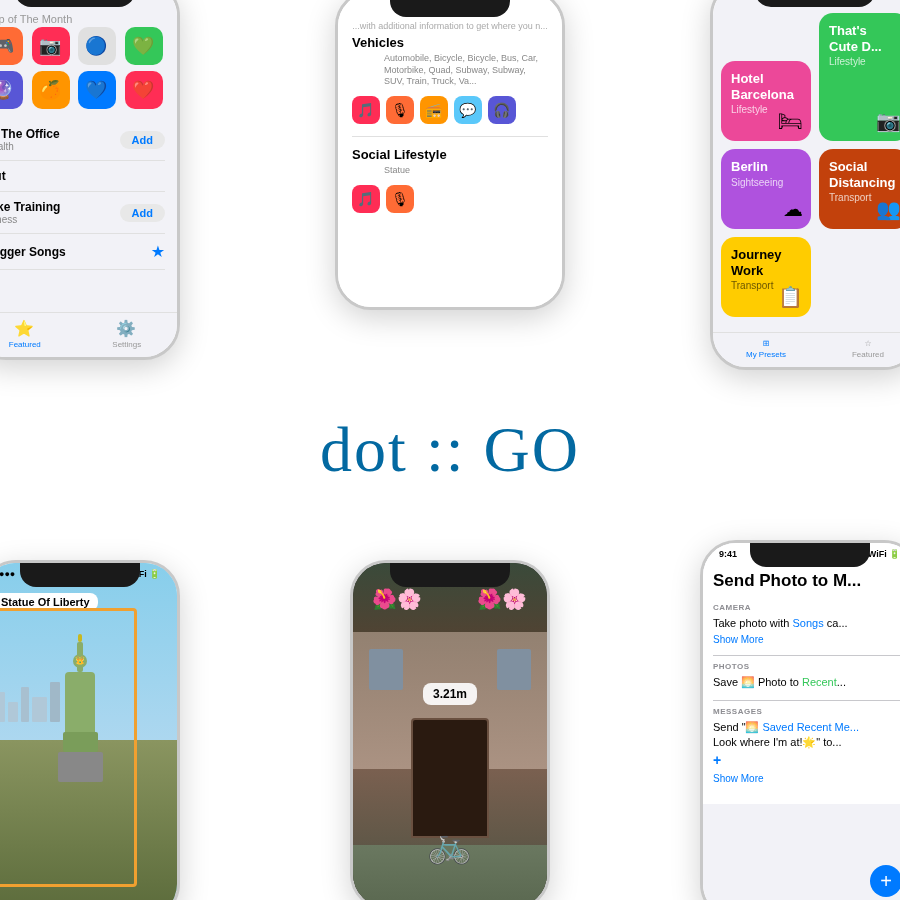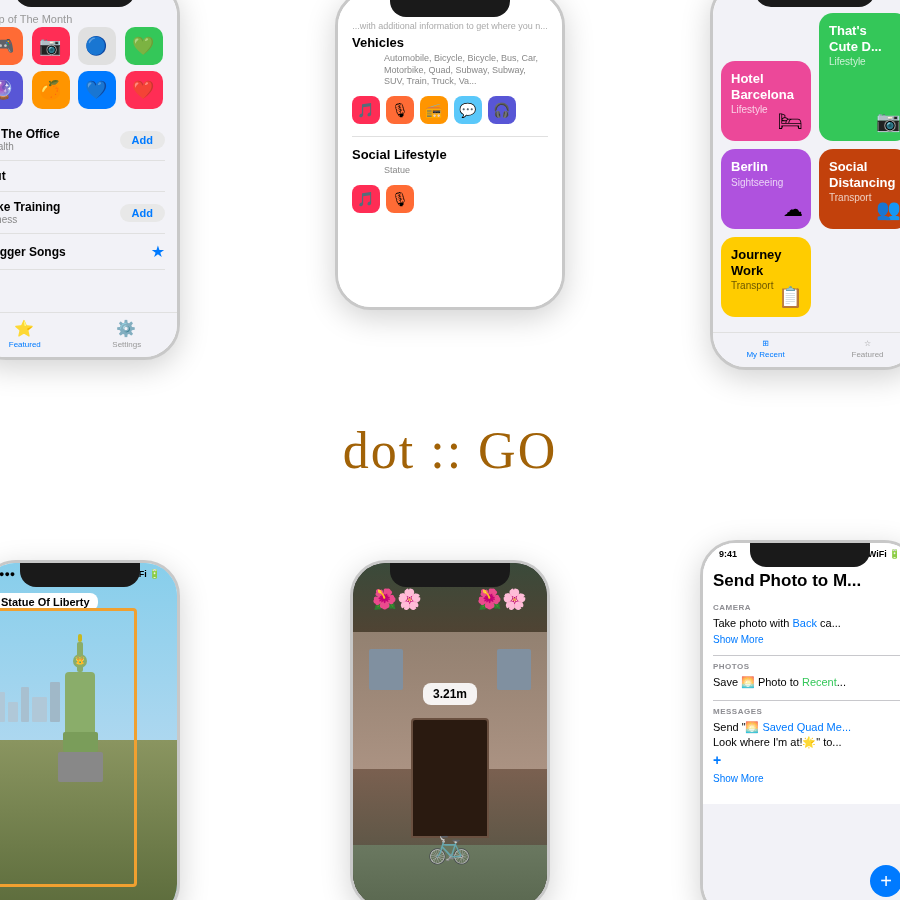--- a/index.html
+++ b/index.html
@@ -16,23 +16,23 @@
     .center-brand {
       position: absolute;
       top: 50%;
       left: 50%;
       transform: translate(-50%, -50%);
       text-align: center;
       z-index: 10;
       pointer-events: none;
     }
     .brand-text {
-      font-size: 52px;
+      font-size: 64px;
       font-weight: 400;
-      color: #a16207;
+      color: #0369a1;
       letter-spacing: 2px;
       font-family: Georgia, 'Times New Roman', serif;
     }
 
     
     .phone {
       position: absolute;
       background: #fff;
       border-radius: 36px;
       border: 3px solid #c8c8c8;
@@ -556,21 +556,21 @@
         <div class="shortcut-tile s-yellow">
           <div class="shortcut-tile-title" style="color:#000;">Journey<br>Work</div>
           <div class="shortcut-tile-sub" style="color:rgba(0,0,0,0.6);">Transport</div>
           <div class="shortcut-tile-icon">📋</div>
         </div>
       </div>
     </div>
     <div class="shortcuts-tabs">
       <div class="tab-item">
         <span>⊞</span>
-        <span>My Recent</span>
+        <span>My Presets</span>
       </div>
       <div class="tab-item inactive">
         <span>☆</span>
         <span>Featured</span>
       </div>
     </div>
   </div>
 </div>
 
 <div class="phone phone-bottom-left">
@@ -650,38 +650,38 @@
         <span>WiFi</span>
         <span>🔋</span>
       </div>
     </div>
     <div class="sendphoto-screen">
       <div class="sp-title">Send Photo to M...</div>
 
       <div class="sp-section">
         <div class="sp-section-label">CAMERA</div>
         <div class="sp-action">
-          Take photo with <span class="blue">Back</span> ca...
+          Take photo with <span class="blue">Songs</span> ca...
         </div>
         <div class="sp-show-more">Show More</div>
       </div>
       <div class="sp-divider"></div>
 
       <div class="sp-section">
         <div class="sp-section-label">PHOTOS</div>
         <div class="sp-action">
           Save <span>🌅</span> Photo to <span class="green">Recent</span>...
         </div>
       </div>
       <div class="sp-divider"></div>
 
       <div class="sp-section">
         <div class="sp-section-label">MESSAGES</div>
         <div class="sp-action">
-          Send "<span class="blue">🌅 Saved Quad Me...</span><br>Look where I'm at!🌟" to...<br>
+          Send "<span class="blue">🌅 Saved Recent Me...</span><br>Look where I'm at!🌟" to...<br>
           <span class="blue" style="font-size:14px;font-weight:600;">+</span>
         </div>
         <div class="sp-show-more">Show More</div>
       </div>
     </div>
     <div class="sp-fab">
       <span>+</span>
     </div>
   </div>
 </div>

